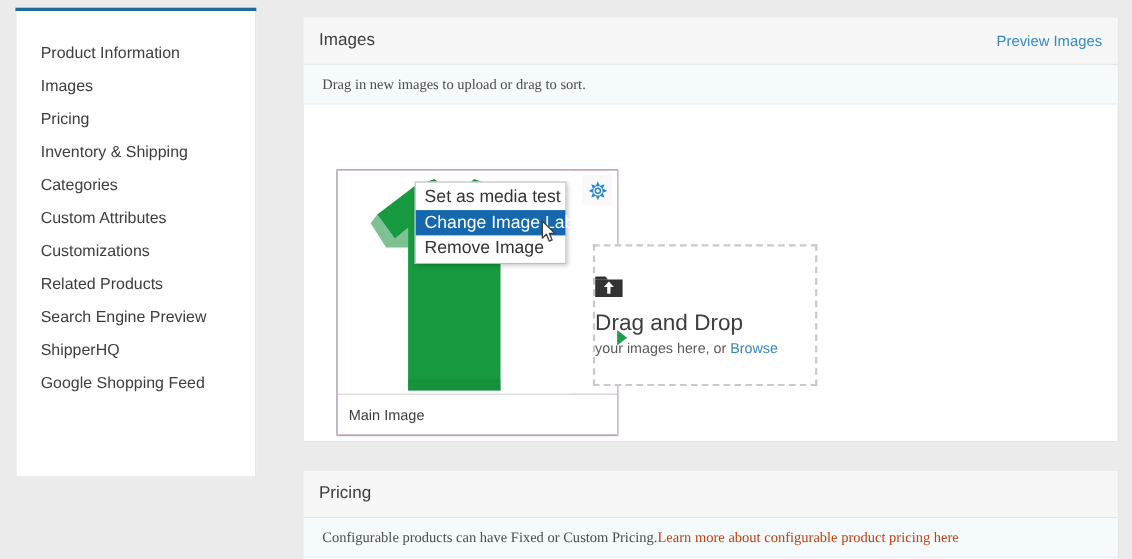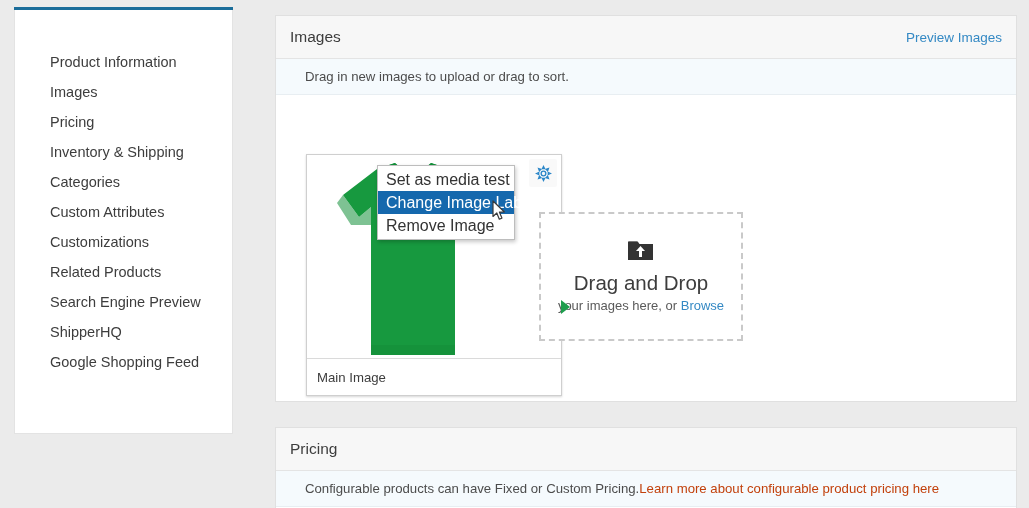--- a/index.html
+++ b/index.html
@@ -35,21 +35,21 @@
   .sidebar-accent {
     position: absolute;
     left: 14px;
     top: 7px;
     width: 219px;
     height: 4px;
     background: #1b6d9a;
   }
   .sidebar-list {
     list-style: none;
-    margin: 15px;
+    margin: 2px;
     padding: 22px 0 0 0;
   }
   .sidebar-item {
     font-size: 14.5px;
     color: #3d3d3d;
     line-height: 30px;
     height: 30px;
     padding-left: 20px;
     white-space: nowrap;
     cursor: pointer;
@@ -106,23 +106,24 @@
     color: #3489c4;
     cursor: pointer;
   }
 
   .info-bar {
     background: #f5fafd;
     border-bottom: 1px solid #e8eef2;
     height: 36px;
     display: flex;
     align-items: center;
-    padding-left: 29px;
+    padding-left: 17px;
     font-size: 13.2px;
     color: #4c4c4c;
+    font-family: Liberation Serif, serif;
   }
   .info-bar-link { color: #c2410c; cursor: pointer; }
 
   .panel-body { position: relative; }
 
   
   .image-card {
     position: absolute;
     left: 30px;
     top: 59px;
@@ -205,27 +206,26 @@
     left: 492px;
     top: 200px;
     z-index: 70;
     pointer-events: none;
   }
 
   
   .dropzone {
     position: absolute;
     left: 263px;
-    top: 117px;
+    top: 127px;
     width: 204px;
     height: 129px;
     border: 2px dashed #c9c9c9;
     display: flex;
     flex-direction: column;
-    align-items: center;
     justify-content: center;
     cursor: pointer;
     background: #ffffff;
   }
   .dz-icon { margin-bottom: 6px; }
   .dz-title {
     font-size: 20.5px;
     color: #3d3d3d;
     line-height: 24px;
     margin-bottom: 3px;

